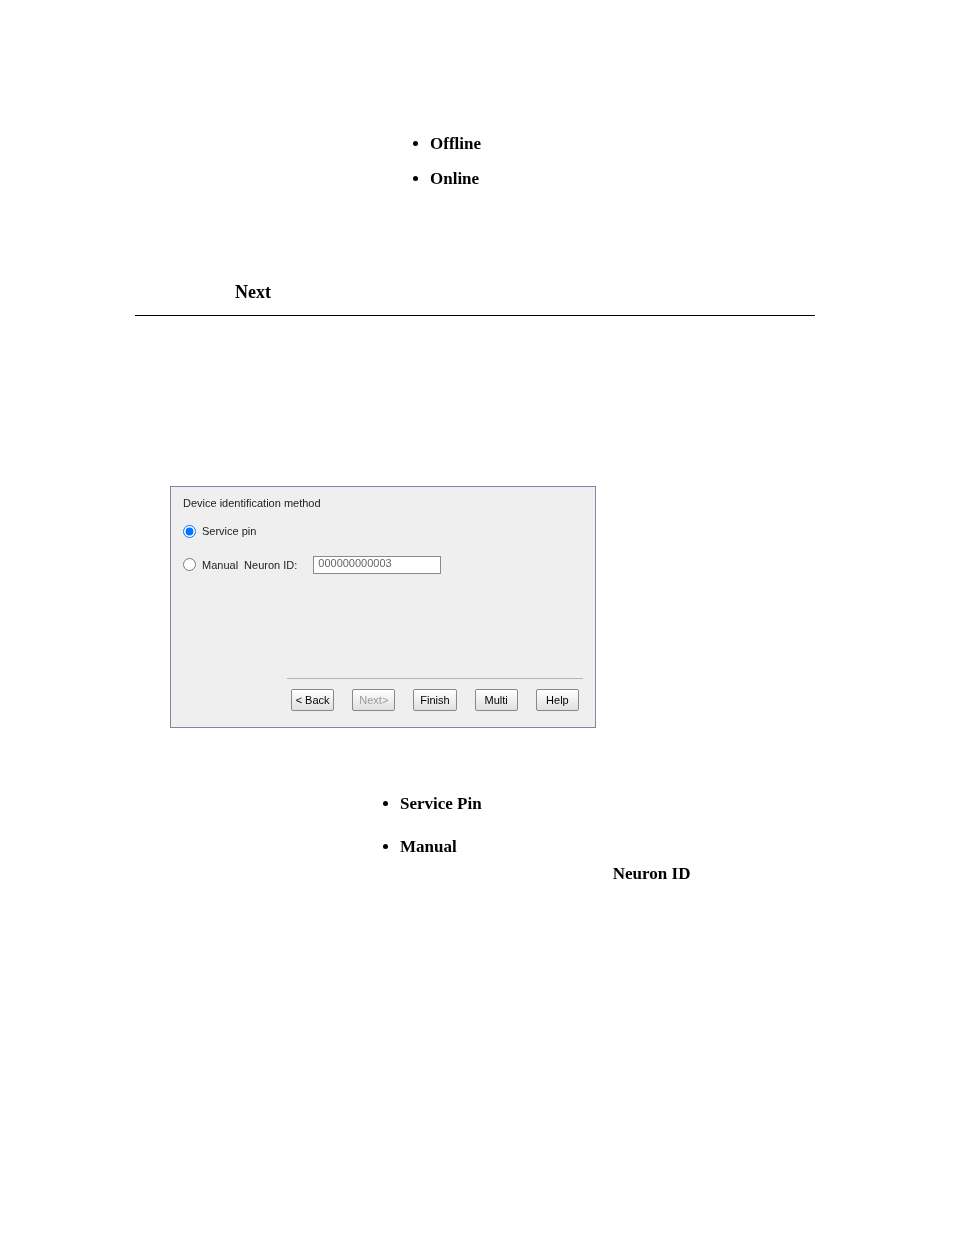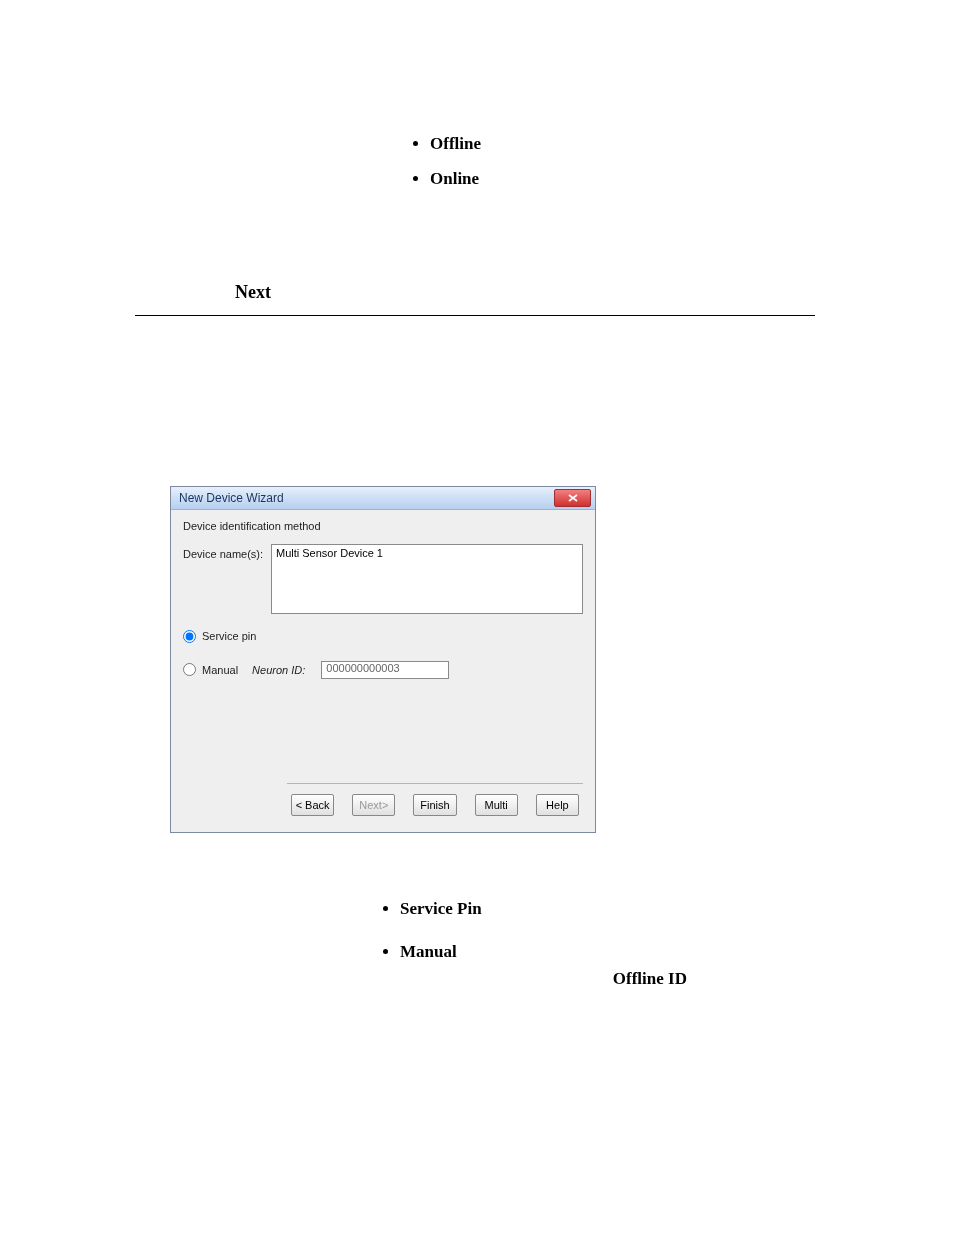--- a/index.html
+++ b/index.html
@@ -180,47 +180,33 @@
     <li><span class="bold">Online</span></li>
   </ul>
 
   <div class="nextline">
     <span class="bold">Next</span>
   </div>
   <hr class="rule">
 
   <div class="dialog-wrap">
     <div class="dialog">
-      <div class="titlebar">
-        <span class="title">New Device Wizard</span>
-        <span class="close-btn">
-          <svg width="10" height="8" viewBox="0 0 10 8">
-            <path d="M1 1 L9 7 M9 1 L1 7" stroke="#fff" stroke-width="1.6"></path>
-          </svg>
-        </span>
-      </div>
       <div class="dlg-body">
         <div class="subtitle">Device identification method</div>
 
-        <div class="row">
-          <div class="lbl">Device name(s):</div>
-          <div class="textarea">
-            <span>Multi Sensor Device 1</span>
-          </div>
-        </div>
 
         <div class="radio-row">
           <input type="radio" checked="" style="">
           <span>Service pin</span>
         </div>
 
         <div class="radio-row" style="margin-top:18px;">
           <input type="radio" style="">
           <span>Manual</span>
-          <span style="margin-left:14px;font-style:italic;">Neuron ID:</span>
+          <span style="margin-left:6px;">Neuron ID:</span>
           <div class="neuron-input">
             <span>000000000003</span>
           </div>
         </div>
 
         <div class="spacer"></div>
 
         <div class="btn-row">
           <div class="wbtn">
               <span>&lt; Back</span>
@@ -245,16 +231,16 @@
   <ul class="bottom-list">
     <li>
       <span class="bold">Service Pin</span>
     </li>
     <li>
       <span class="bold">Manual</span>
     </li>
   </ul>
   <div class="partial-line">
     <span style="visibility:hidden;">pad</span>
-    <span style="margin-left:178px;" class="bold">Offline ID</span>
+    <span style="margin-left:178px;" class="bold">Neuron ID</span>
   </div>
 
 </div>
 
 </body></html>

